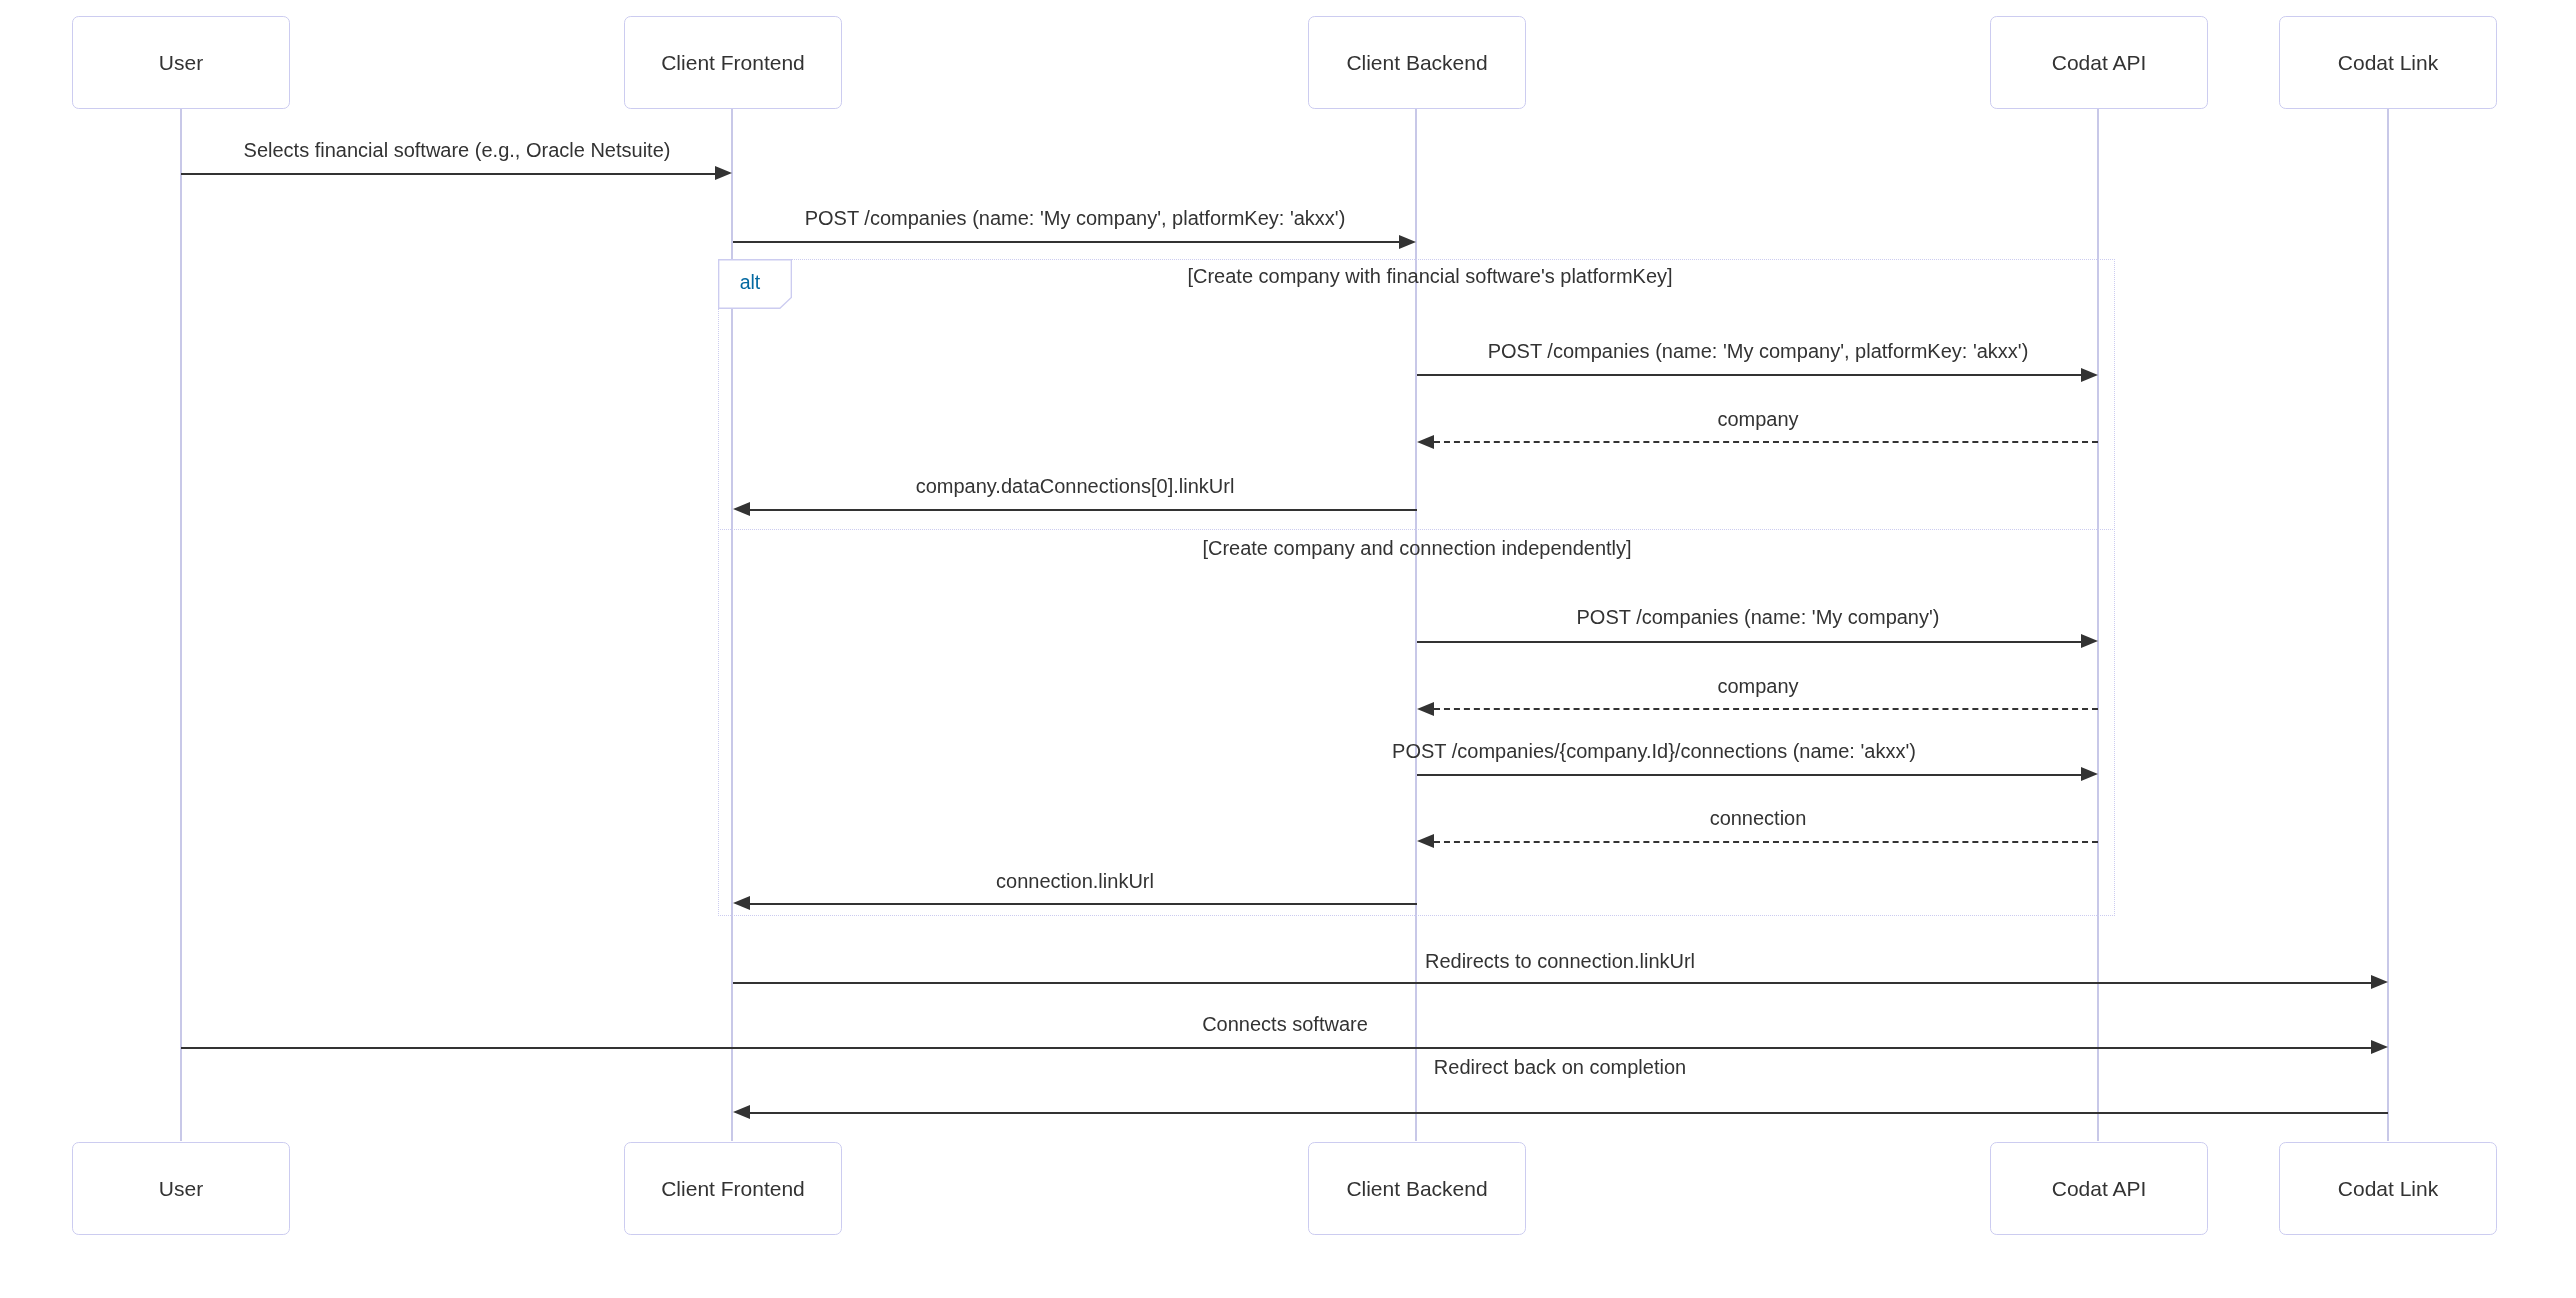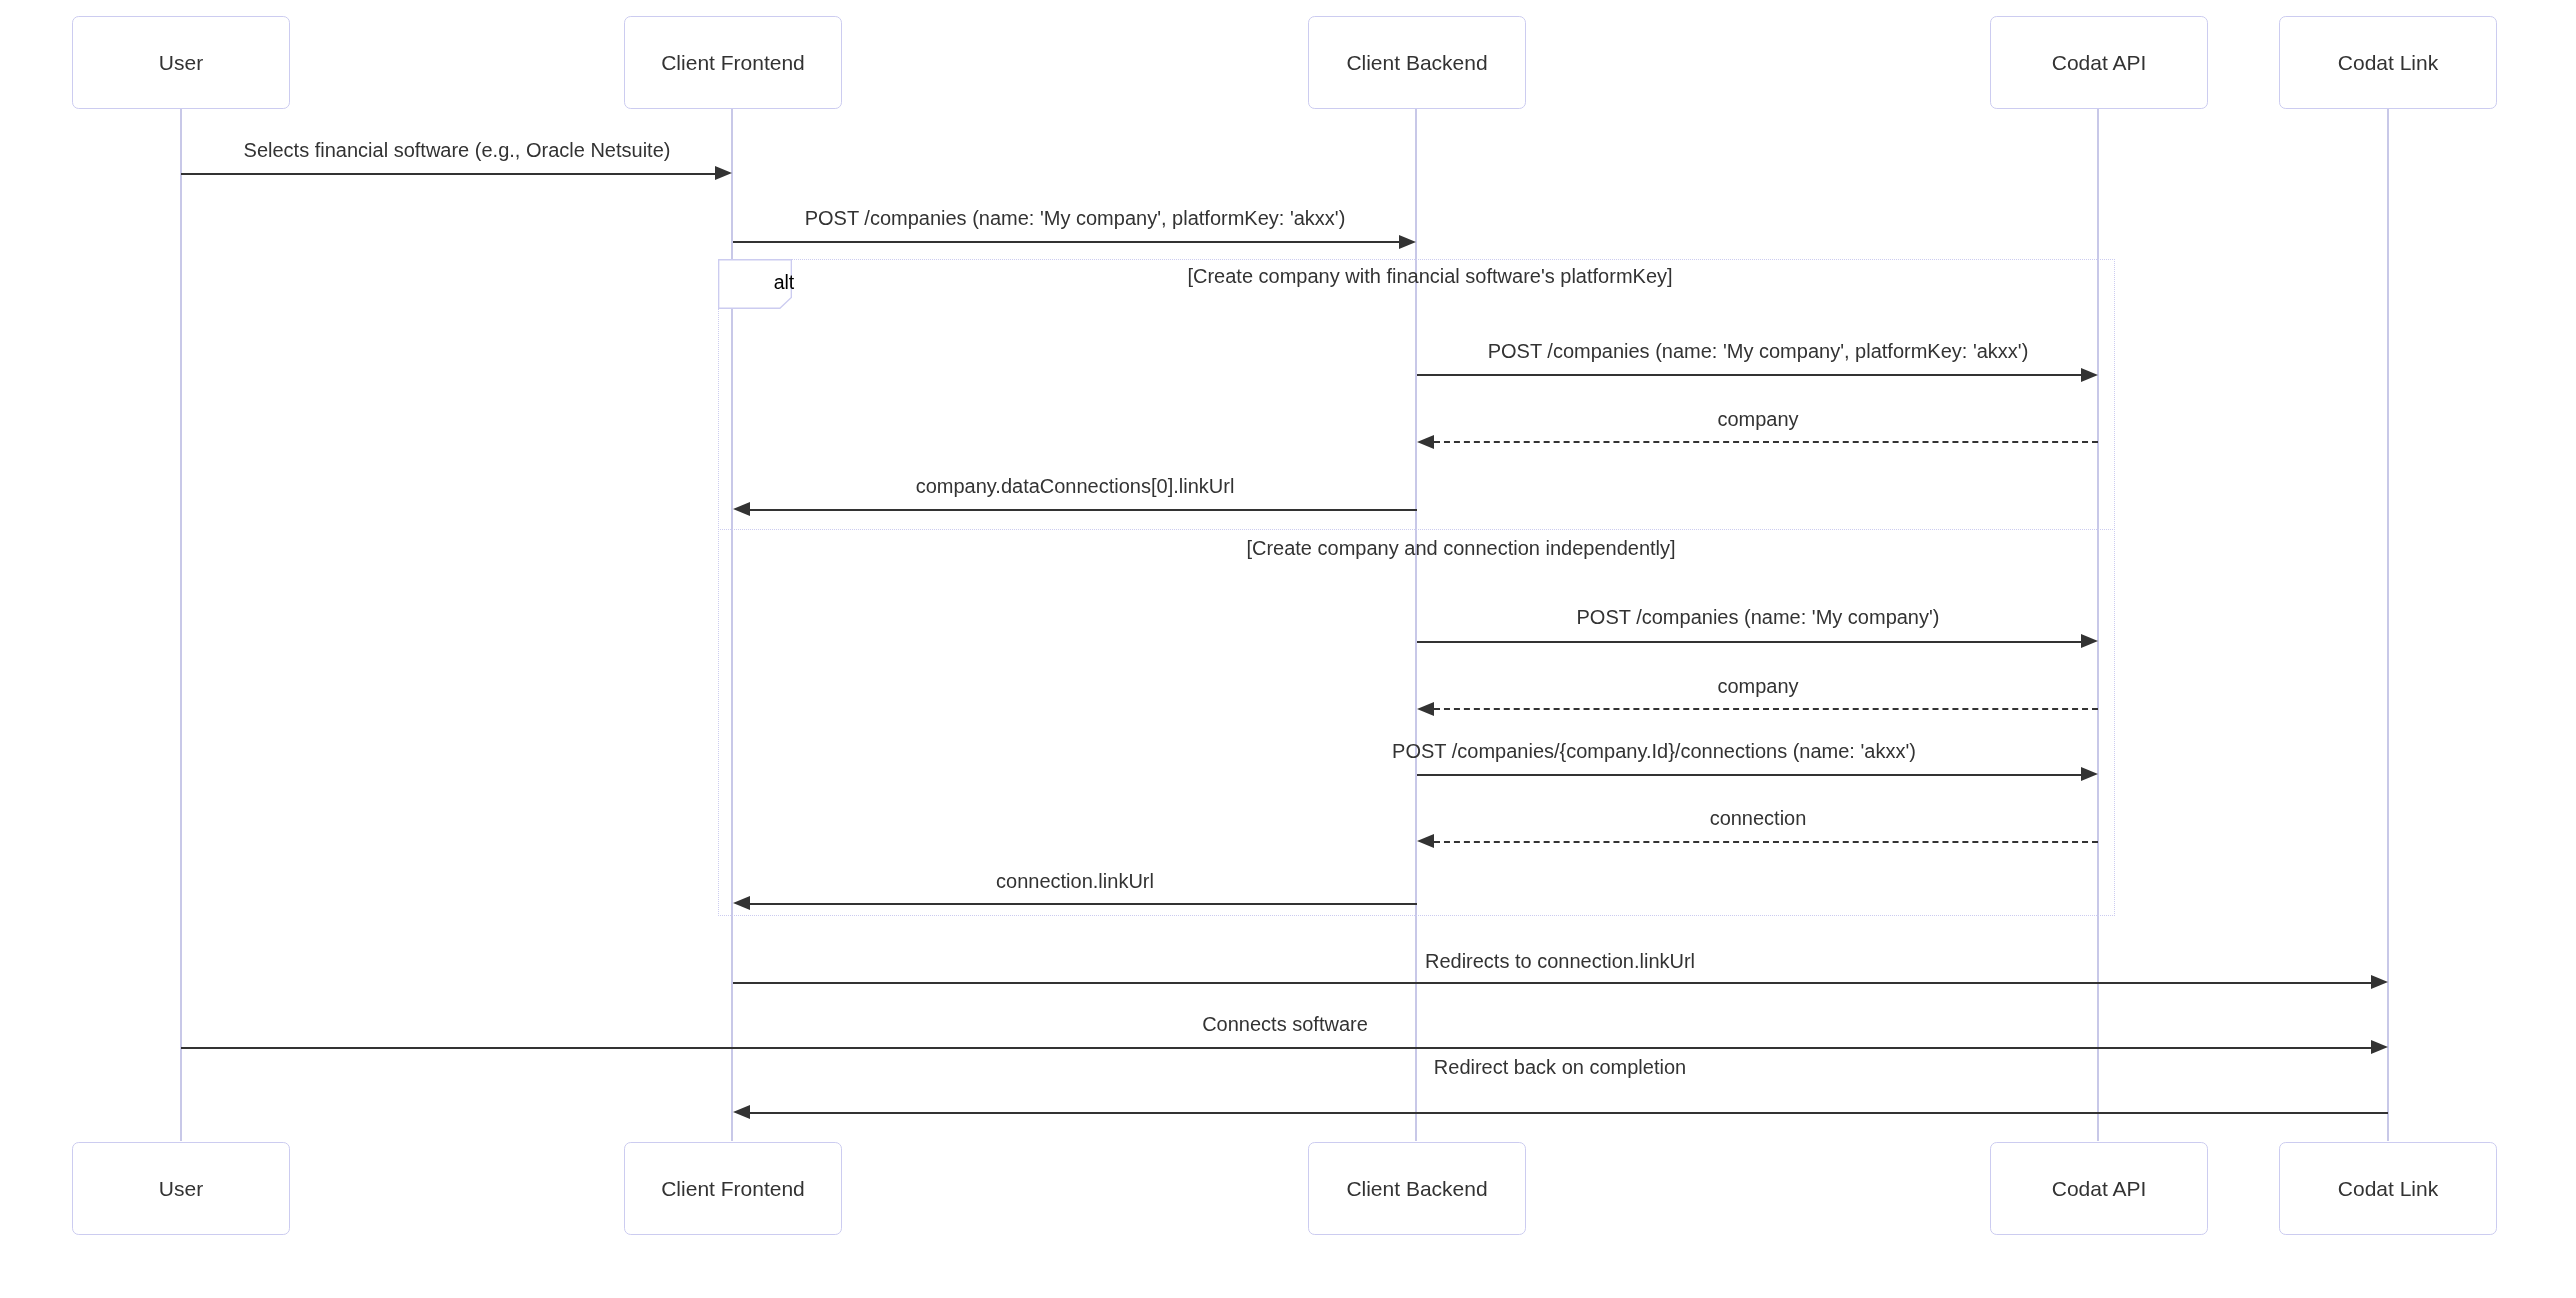--- a/index.html
+++ b/index.html
@@ -79,23 +79,22 @@
     left:718px;top:259px;
     z-index:4;
   }
   .altlabel-text{
     position:absolute;
     left:718px;top:270px;
     width:64px;
     text-align:center;
     font-size:19.5px;
     line-height:25.5px;
-    color:#000000;
+    color:#0369a1;
     z-index:5;
-    margin-left:34px;
   }
 </style>
 </head>
 <body>
 
 <div id="canvas">
 
   <div class="lifeline" style="left:180px;"></div>
   <div class="lifeline" style="left:731px;"></div>
   <div class="lifeline" style="left:1415px;"></div>
@@ -134,21 +133,21 @@
       <span>Codat Link</span>
     </div>
 
   <div class="altframe"></div>
   <div class="altdivider"></div>
   <svg class="altlabel-shape" width="74" height="50" viewBox="0 0 110 74">
     <polygon points="1,1 109,1 109,57 92,73 1,73" fill="#ffffff" stroke="#ccccf0" stroke-width="2"></polygon>
   </svg>
   <div class="altlabel-text">alt</div>
   <div class="mlabel" style="left:1430px;top:264px;">[Create company with financial software's platformKey]</div>
-  <div class="mlabel" style="left:1417px;top:536px;margin-left:44px;">[Create company and connection independently]</div>
+  <div class="mlabel" style="left:1417px;top:536px;">[Create company and connection independently]</div>
 
   <div class="mline" style="left:181px;top:173px;width:535px;"></div>
   <div class="arrow right" style="left:715px;top:166px;"></div>
   <div class="mlabel" style="left:457px;top:138px;">Selects financial software (e.g., Oracle Netsuite)</div>
 
   <div class="mline" style="left:733px;top:241px;width:668px;"></div>
   <div class="arrow right" style="left:1399px;top:235px;"></div>
   <div class="mlabel" style="left:1075px;top:206px;">POST /companies (name: 'My company', platformKey: 'akxx')</div>
 
   <div class="mline" style="left:1417px;top:374px;width:665px;"></div>

